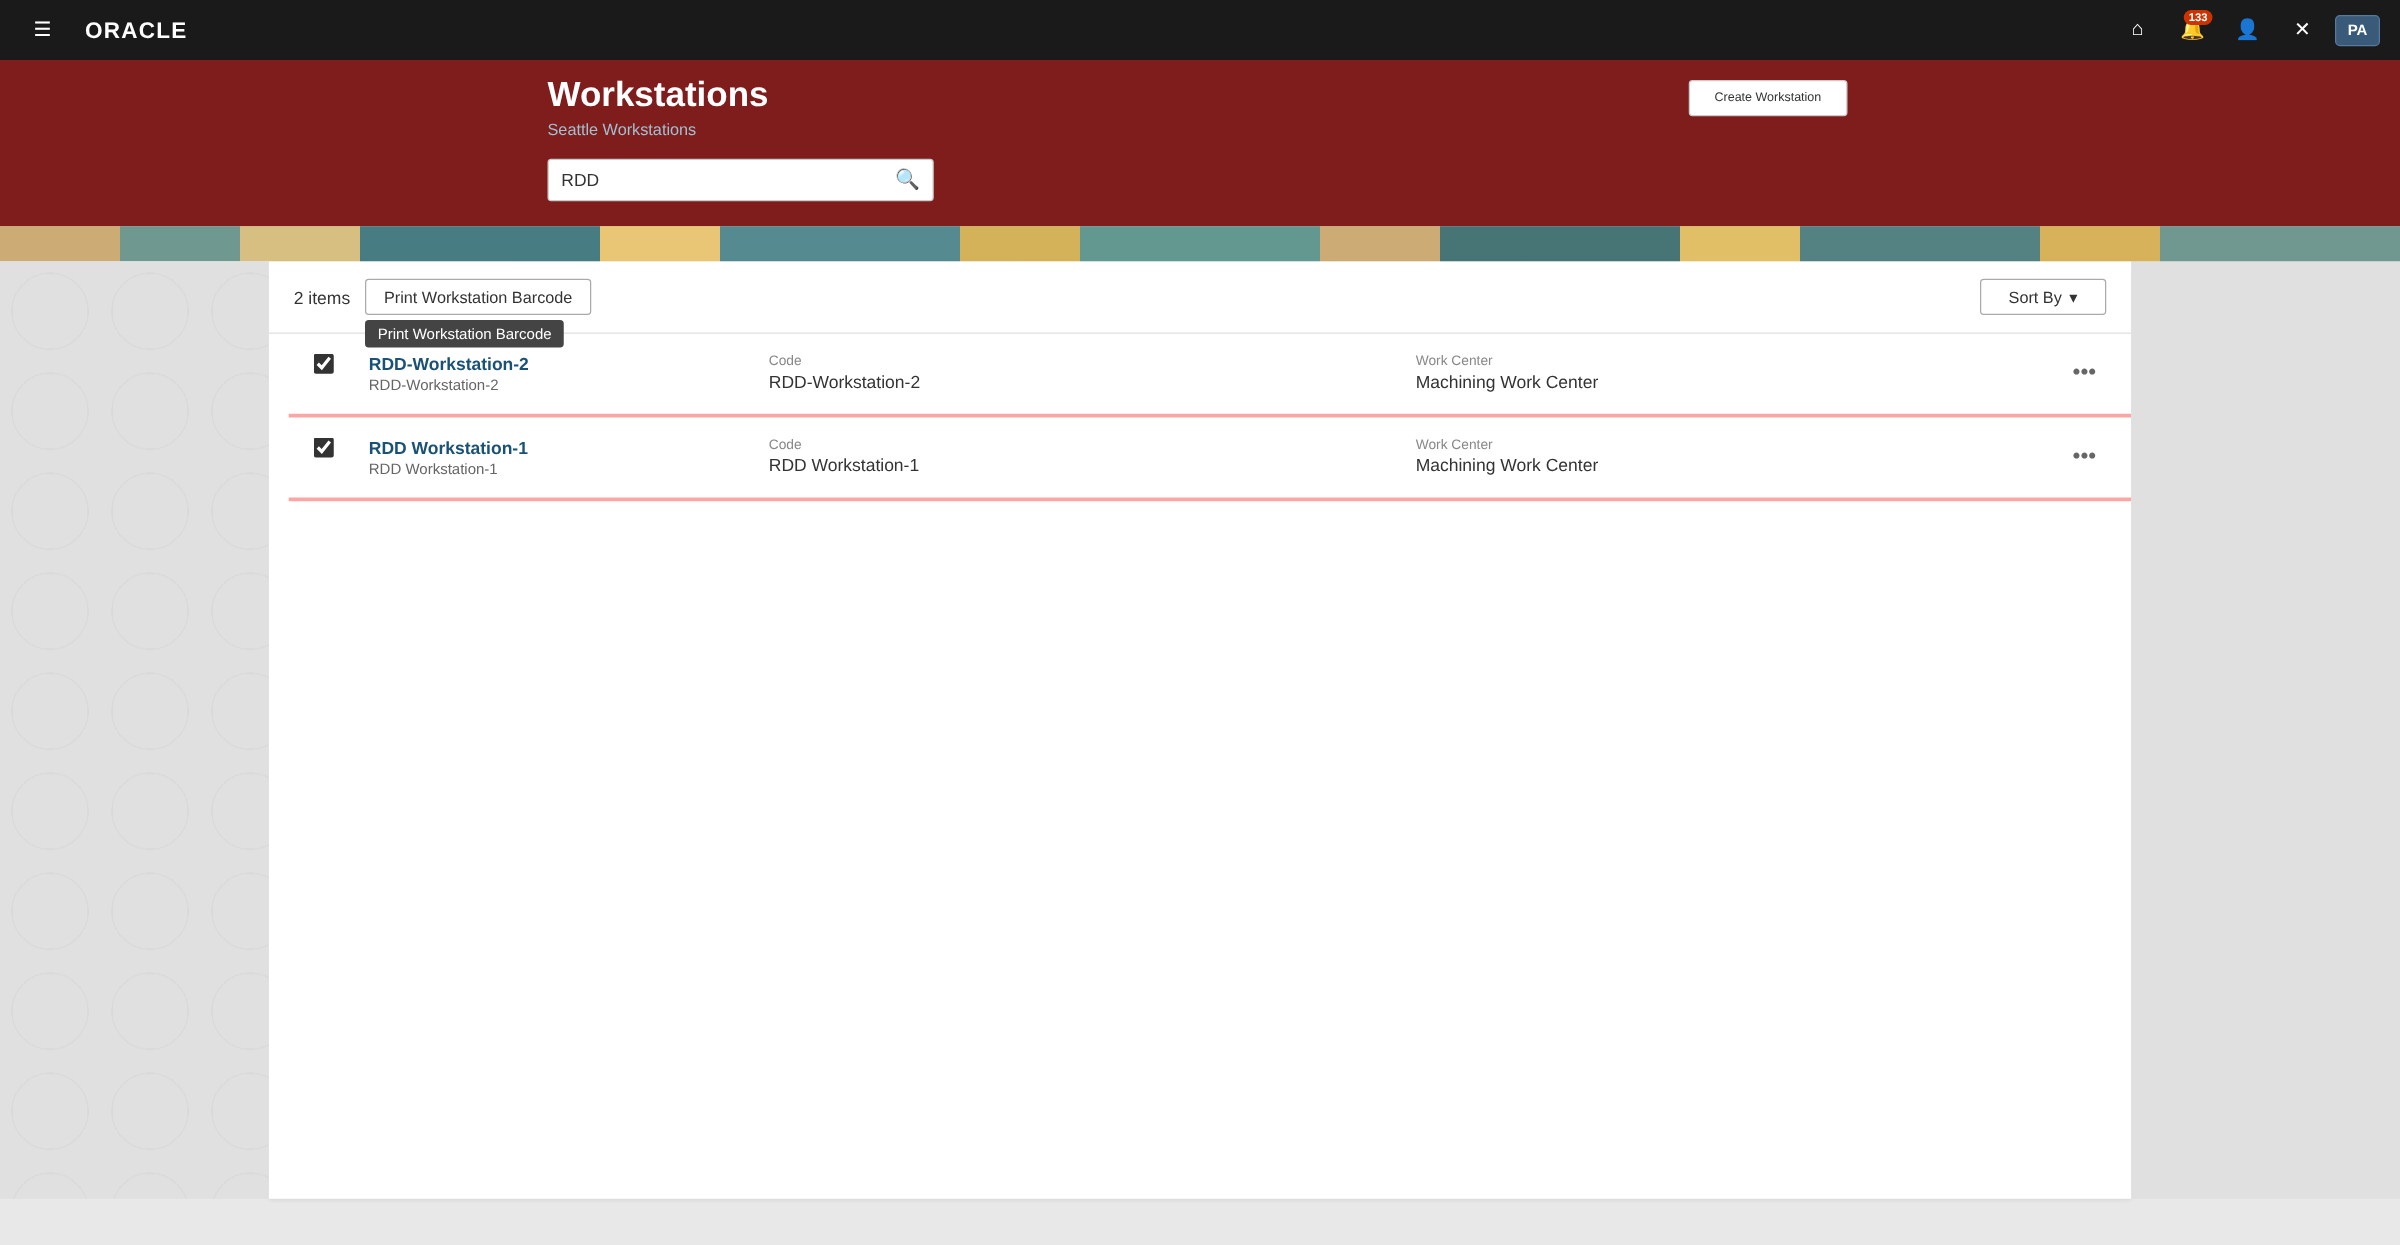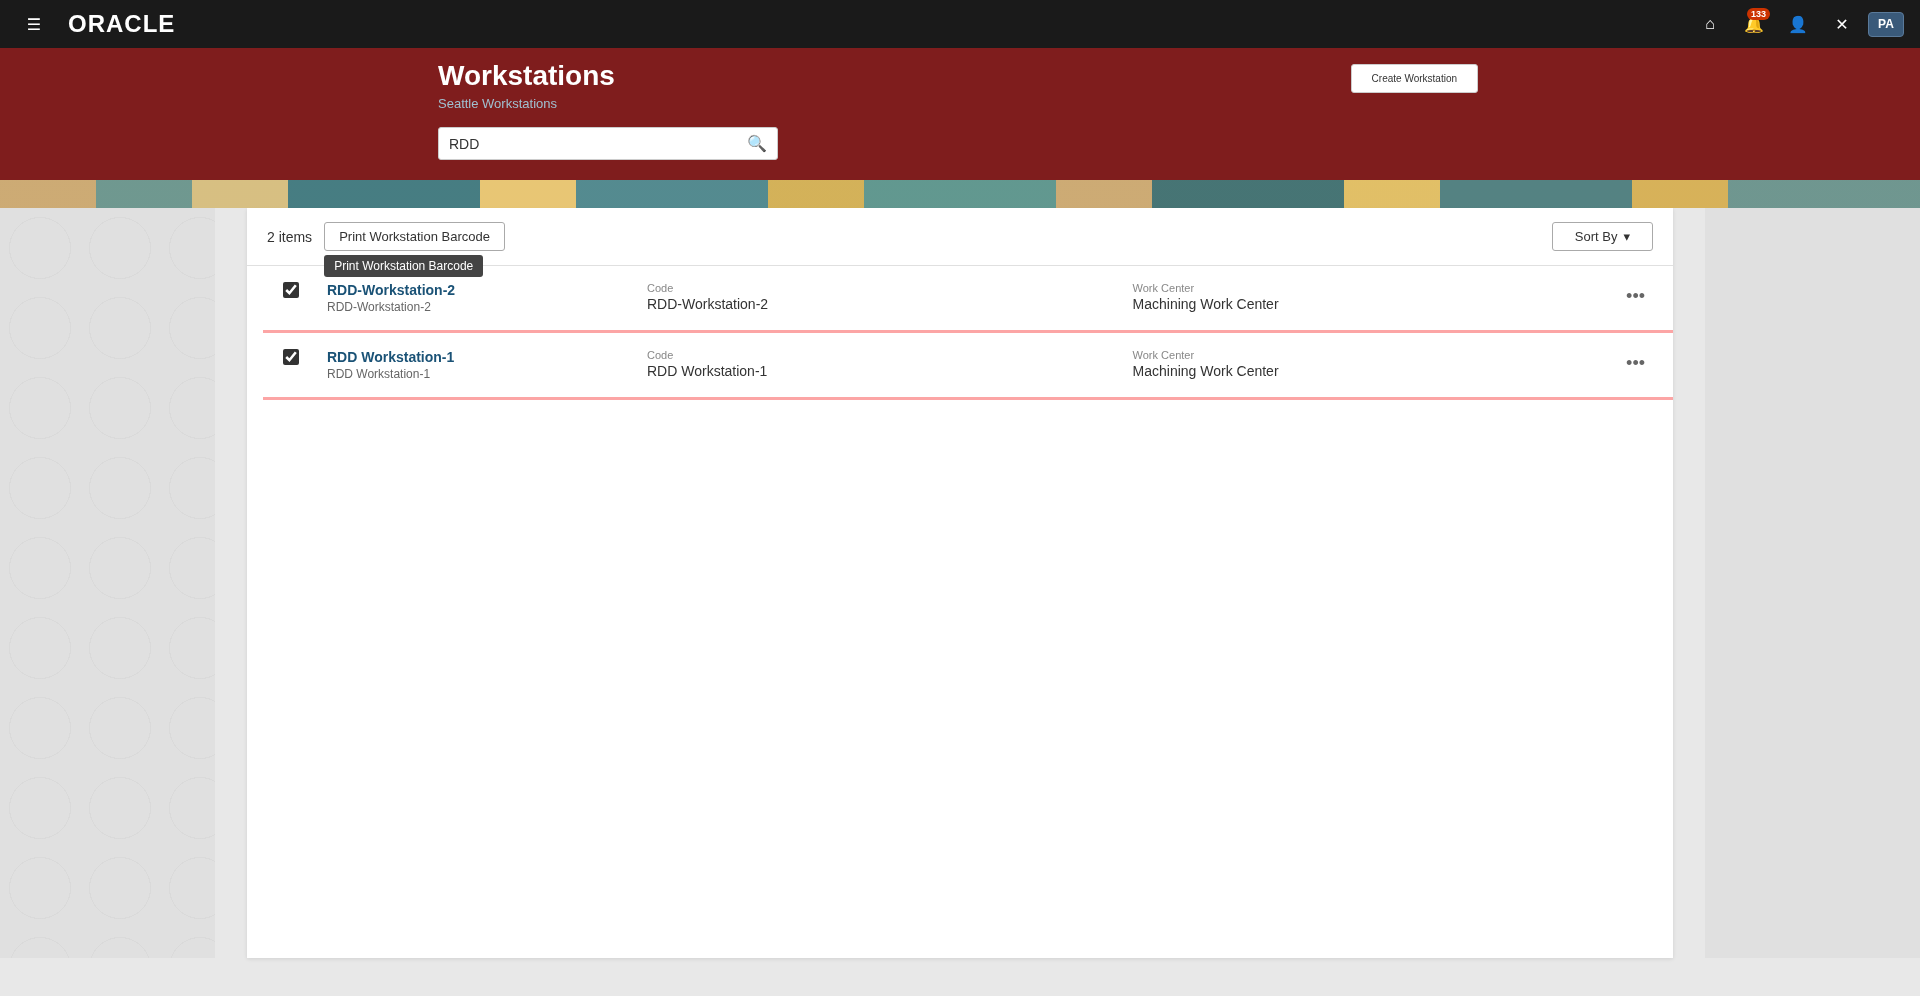--- a/index.html
+++ b/index.html
@@ -12,21 +12,21 @@
       display: flex;
       align-items: center;
       justify-content: space-between;
       padding: 0 16px;
       position: fixed;
       top: 0; left: 0; right: 0;
       z-index: 100;
     }
     .nav-left { display: flex; align-items: center; gap: 16px; }
     .hamburger-icon { color: #fff; cursor: pointer; font-size: 18px; }
-    .oracle-logo { color: #fff; font-size: 24px; font-weight: bold; letter-spacing: 1px; }
+    .oracle-logo { color: #fff; font-size: 18px; font-weight: bold; letter-spacing: 1px; }
     .nav-right { display: flex; align-items: center; gap: 8px; }
     .nav-icon-btn {
       background: none; border: none; color: #fff; cursor: pointer;
       width: 36px; height: 36px; display: flex; align-items: center; justify-content: center;
       position: relative; font-size: 16px;
     }
     .badge {
       position: absolute; top: 2px; right: 2px;
       background: #cc3300; color: #fff; border-radius: 10px;
       font-size: 9px; padding: 1px 4px; font-weight: bold;
@@ -66,21 +66,21 @@
     
     .search-wrapper {
       max-width: 1080px;
       margin: 16px auto 0 auto;
       padding: 0 20px;
     }
     .search-box {
       background: #fff;
       border: 1px solid #ccc;
       border-radius: 3px;
-      width: 340px;
+      width: 309px;
       display: flex;
       align-items: center;
       padding: 6px 10px;
     }
     .search-input {
       border: none; outline: none; font-size: 14px; flex: 1; color: #333;
     }
     .search-icon { color: #666; font-size: 16px; cursor: pointer; }
 
     
@@ -103,21 +103,20 @@
         #5a8880 90%, #5a8880 100%
       );
       opacity: 0.85;
     }
 
     
     .main-wrapper {
       display: flex;
       max-width: 1920px;
       min-height: calc(996px - 170px - 48px - 28px);
-      gap: 32px;
     }
     .left-bg {
       width: 215px;
       background: #e0e0e0;
       flex-shrink: 0;
       position: relative;
       overflow: hidden;
     }
     .left-bg-pattern {
       position: absolute;

